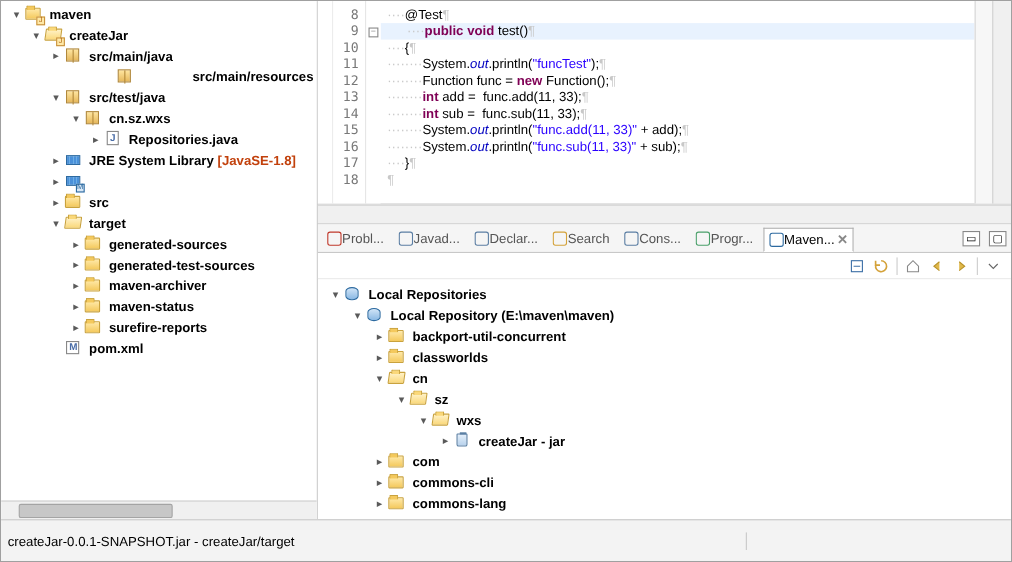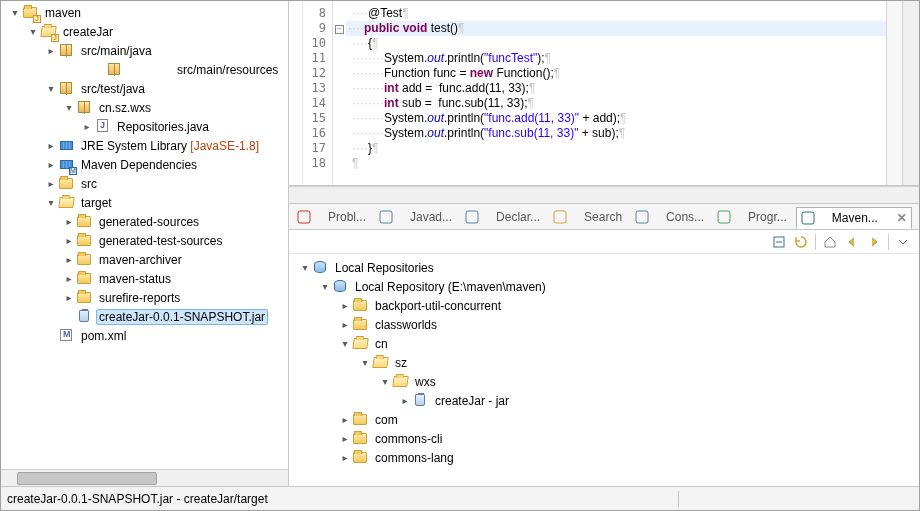--- a/index.html
+++ b/index.html
@@ -3,53 +3,53 @@
 <meta charset="utf-8">
 <style>
   * { box-sizing: border-box; margin: 0; padding: 0; font-family: "Segoe UI", Tahoma, sans-serif; font-size: 12px; }
   body { background: #fff; width: 920px; height: 511px; overflow: hidden; display: flex; flex-direction: column; border: 1px solid #a0a0a0; }
   .main-area { flex: 1; display: flex; min-height: 0; }
   .left-panel { width: 288px; border-right: 1px solid #c8c8c8; display: flex; flex-direction: column; background: #fff; overflow: hidden; }
   .tree { flex: 1; overflow: hidden; padding: 2px 0 0 0; }
   .tree-item { display: flex; align-items: center; height: 19px; white-space: nowrap; cursor: default; }
   .tree-item .tw { display:inline-block; width:16px; text-align:center; color:#5a5a5a; font-size:10px; user-select:none; }
   .tree-item .ic { display:inline-block; width:16px; height:16px; margin-right:3px; position:relative; }
-  .tree-item .lbl { padding: 1px 3px; }
+  .tree-item .lbl { padding: 1px 3px; font-weight: bold; }
   .tree-item.selected .lbl { background:#cde6fb; border:1px solid #7eb6e8; border-radius:2px; padding:0 2px; }
   .gray { color:#c2410c; }
   .scrollbar-h { height:17px; background:#f0f0f0; border-top:1px solid #d0d0d0; position:relative; }
   .scrollbar-h .thumb { position:absolute; height:13px; top:2px; background:#c7c7c7; border:1px solid #a4a4a4; border-radius:2px; }
   .right-panel { flex:1; display:flex; flex-direction:column; min-width:0; }
   .editor-area { height:185px; display:flex; border-bottom:1px solid #c8c8c8; background:#fff; }
   .breakpoint-strip { width:14px; background:#fff; border-right:1px solid #e8e8e8;}
   .gutter { width:30px; background:#fff; text-align:right; color:#787878; padding-right:6px; font-family: Consolas, monospace; font-size:12px; line-height:15px; padding-top:5px; border-right:1px solid #e0e0e0;}
   .fold-strip { width:13px; background:#fff; line-height:15px; padding-top:5px; text-align:center; color:#888; font-size:9px; }
   .fold-strip .fm { border:1px solid #888; width:9px; height:9px; display:inline-flex; align-items:center; justify-content:center; font-size:8px; line-height:8px; color:#888; margin-top:3px;}
   .code { flex:1; font-family: Consolas, "Courier New", monospace; font-size:12px; line-height:15px; padding:5px 0 0 6px; white-space:pre; overflow:hidden; }
-  .code .hl { background:#e8f2fe; display:block; margin-left:-6px; padding-left:2px; }
+  .code .hl { background:#e8f2fe; display:block; margin-left:-6px; padding-left:24px; }
   .overview { width:16px; border-left:1px solid #d4d4d4; background:#f7f7f7;}
   .editor-scroll-v { width:17px; background:#f0f0f0; border-left:1px solid #d0d0d0;}
   .editor-bottom-scroll { height:17px; background:#f0f0f0; border-top:1px solid #d0d0d0; }
   .kw { color:#7f0055; font-weight:bold; }
   .str { color:#2a00ff; }
   .fld { color:#0000c0; font-style: italic; }
   .ws { color:#c8c8c8; }
   .bottom-panel { flex:1; display:flex; flex-direction:column; border-top:1px solid #c8c8c8; min-height:0;}
   .tab-bar { display:flex; align-items:center; height:26px; padding:0 4px; gap:5px; background:#f5f5f5; border-bottom:1px solid #c8c8c8; }
-  .tab { display:flex; align-items:center; height:22px; padding:0 4px; gap:17px; color:#555; cursor:default; }
+  .tab { display:flex; align-items:center; height:22px; padding:0 4px; gap:0; color:#555; cursor:default; }
   .tab.active { background:#fff; border:1px solid #b0b0b0; border-bottom:1px solid #fff; position:relative; top:1px; color:#000; }
   .tab .tic { width:14px; height:14px; display:inline-block; }
   .tab .close { color:#888; font-weight:bold; margin-left:2px; }
   .spacer { flex:1; }
   .min-btn { width:16px; height:14px; border:1px solid #888; display:inline-flex; align-items:center; justify-content:center; font-size:10px; background:#fff; margin-left:3px;}
   .toolbar2 { display:flex; justify-content:flex-end; align-items:center; height:24px; gap:6px; padding:0 8px; border-bottom:1px solid #e4e4e4; background:#fff;}
   .tbic { width:16px; height:16px; display:inline-flex; align-items:center; justify-content:center; }
   .vsep { width:1px; height:16px; background:#ccc; }
   .repo-tree { flex:1; overflow:hidden; padding:4px 0 0 0; background:#fff; }
-  .status-bar { height:24px; border-top:1px solid #c8c8c8; display:flex; align-items:center; padding:0 6px; background:#f3f3f3; }
+  .status-bar { height:38px; border-top:1px solid #c8c8c8; display:flex; align-items:center; padding:0 6px; background:#f3f3f3; }
   .status-bar .right { margin-left:auto; color:#bebebe; font-style:italic; letter-spacing:0.3px; white-space: nowrap;}
   .status-sep { width:1px; height:16px; background:#c8c8c8; margin:0 8px;}
   
   .i-folder { width:14px; height:11px; background:linear-gradient(#ffe9a8,#f4c95d); border:1px solid #c9a23d; border-radius:1px; position:absolute; top:2px; left:0;}
   .i-folder::before{content:"";position:absolute;top:-3px;left:0;width:6px;height:3px;background:#f4c95d;border:1px solid #c9a23d;border-bottom:none;border-radius:1px 1px 0 0;}
   .i-folder-open { width:15px;height:11px;background:linear-gradient(#fff2c8,#fad87a);border:1px solid #c9a23d;border-radius:1px;position:absolute;top:2px;left:0;transform:skewX(-8deg);}
   .i-folder-open::before{content:"";position:absolute;top:-3px;left:1px;width:6px;height:3px;background:#fad87a;border:1px solid #c9a23d;border-bottom:none;border-radius:1px 1px 0 0;transform:skewX(8deg);}
   .i-pkg { width:12px;height:12px;border:1px solid #b1883a;background:linear-gradient(#ffe6a0,#e6b85c);position:absolute;top:1px;left:1px;}
   .i-pkg::after{content:"";position:absolute;top:0;left:5px;width:1px;height:12px;background:#b1883a;}
   .i-java { width:11px;height:13px;border:1px solid #888;background:#fff;position:absolute;top:0;left:2px;}
@@ -127,21 +127,20 @@
             <span class="i-lib"></span>
           </span>
           <span class="lbl">JRE System Library <span class="gray">[JavaSE-1.8]</span></span>
         </div>
         <div class="tree-item" style="padding-left: 42px;">
           <span class="tw">▸</span>
           <span class="ic">
             <span class="i-lib"></span>
             <span class="badge-m">M</span>
           </span>
-          <span class="lbl">Maven Dependencies</span>
         </div>
         <div class="tree-item" style="padding-left: 42px;">
           <span class="tw">▸</span>
           <span class="ic">
             <span class="i-folder"></span>
           </span>
           <span class="lbl">src</span>
         </div>
         <div class="tree-item" style="padding-left: 42px;">
           <span class="tw">▾</span>
@@ -177,27 +176,20 @@
             <span class="i-folder"></span>
           </span>
           <span class="lbl">maven-status</span>
         </div>
         <div class="tree-item" style="padding-left: 60px;">
           <span class="tw">▸</span>
           <span class="ic">
             <span class="i-folder"></span>
           </span>
           <span class="lbl">surefire-reports</span>
-        </div>
-        <div class="tree-item selected" style="padding-left: 60px;">
-          <span class="tw"></span>
-          <span class="ic">
-            <span class="i-jar"></span>
-          </span>
-          <span class="lbl">createJar-0.0.1-SNAPSHOT.jar</span>
         </div>
         <div class="tree-item" style="padding-left: 42px;">
           <span class="tw"></span>
           <span class="ic">
             <span class="i-xwin"></span>
           </span>
           <span class="lbl">pom.xml</span>
         </div>
       </div>
     <div class="scrollbar-h">

